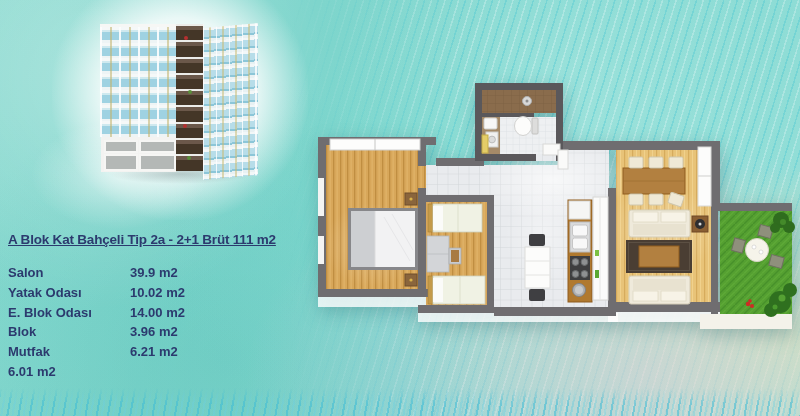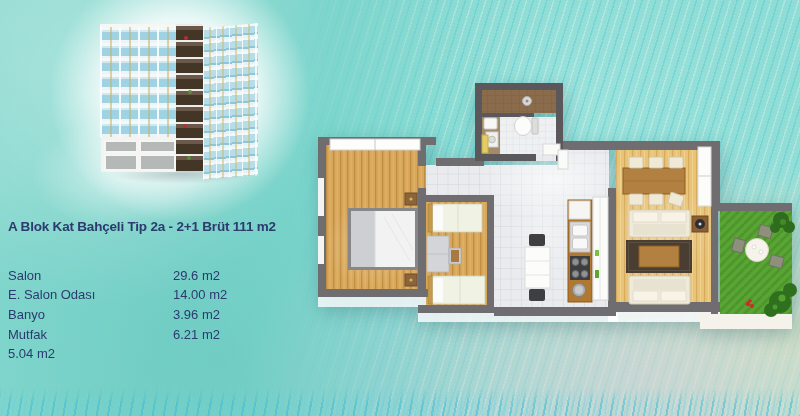--- a/index.html
+++ b/index.html
@@ -64,25 +64,25 @@
       repeating-linear-gradient(90deg, rgba(255,255,255,.8) 0 1.5px, rgba(255,255,255,0) 1.5px 6px,
         rgba(200,185,110,.5) 6px 8px, rgba(255,255,255,0) 8px 13px),
       repeating-linear-gradient(180deg, #f2f7f8 0 2.5px, #b7dde9 2.5px 9px, #8cc6d8 9px 11px, #e8f1f3 11px 13.5px);}
   .bldg .ground{position:absolute;left:1px;top:113px;width:75px;height:35px;background:#f3f3f1;}
   .bldg .sf{position:absolute;background:#b4b8b6;border:2px solid #f6f6f4;}
   .bldg .sf.a{left:3px;top:3px;width:30px;height:9px;}
   .bldg .sf.b{left:38px;top:3px;width:33px;height:9px;}
   .bldg .sf.c{left:3px;top:17px;width:30px;height:13px;}
   .bldg .sf.d{left:38px;top:17px;width:33px;height:13px;}
   
-  .plan-title{position:absolute;left:8px;top:219px;width:420px;
-    font-size:13.5px;font-weight:700;color:#2c3a6e;letter-spacing:-.2px;}
+  .plan-title{position:absolute;left:8px;top:232px;width:420px;
+    font-size:13.5px;font-weight:700;color:#2c3a6e;letter-spacing:-.2px;text-decoration:underline;}
   .rooms{position:absolute;left:8px;top:263px;width:250px;}
-  .room-row{display:flex;height:19.7px;align-items:flex-end;
-    font-size:13px;font-weight:400;color:#2c3a6e;gap:43px;}
+  .room-row{display:flex;height:19.7px;align-items:center;
+    font-size:13px;font-weight:700;color:#2c3a6e;}
   .room-row .lbl{width:122px;}
   
   .floorplan{position:absolute;left:312px;top:80px;
     filter:drop-shadow(2px 6px 9px rgba(30,85,95,.30));}
 </style>
 </head>
 <body>
 
 <div class="stage">
 
@@ -110,36 +110,40 @@
       <div class="sf c"></div>
       <div class="sf d"></div>
     </div>
   </div>
 
   <div class="plan-title">A Blok Kat Bahçeli Tip 2a - 2+1 Brüt 111 m2</div>
 
   <div class="rooms">
     <div class="room-row">
         <span class="lbl">Salon</span>
-        <span class="val">29.6 m2</span>
-      </div>
-    <div class="room-row">
-        <span class="lbl">E. Salon Odası</span>
+        <span class="val">39.9 m2</span>
+      </div>
+    <div class="room-row">
+        <span class="lbl">Yatak Odası</span>
+        <span class="val">10.02 m2</span>
+      </div>
+    <div class="room-row">
+        <span class="lbl">E. Blok Odası</span>
         <span class="val">14.00 m2</span>
       </div>
     <div class="room-row">
-        <span class="lbl">Banyo</span>
+        <span class="lbl">Blok</span>
         <span class="val">3.96 m2</span>
       </div>
     <div class="room-row">
         <span class="lbl">Mutfak</span>
         <span class="val">6.21 m2</span>
       </div>
     <div class="room-row">
-        <span class="val">5.04 m2</span>
+        <span class="val">6.01 m2</span>
       </div>
   </div>
 
   <svg class="floorplan" width="488" height="262" viewBox="0 0 488 262">
     <defs>
       <pattern id="wood" width="7" height="40" patternUnits="userSpaceOnUse">
         <rect width="7" height="40" fill="#d8a75a"></rect>
         <rect width="1.3" height="40" fill="#c08e41"></rect>
         <rect x="3.6" width="1" height="40" fill="#e3b76c"></rect>
       </pattern>

